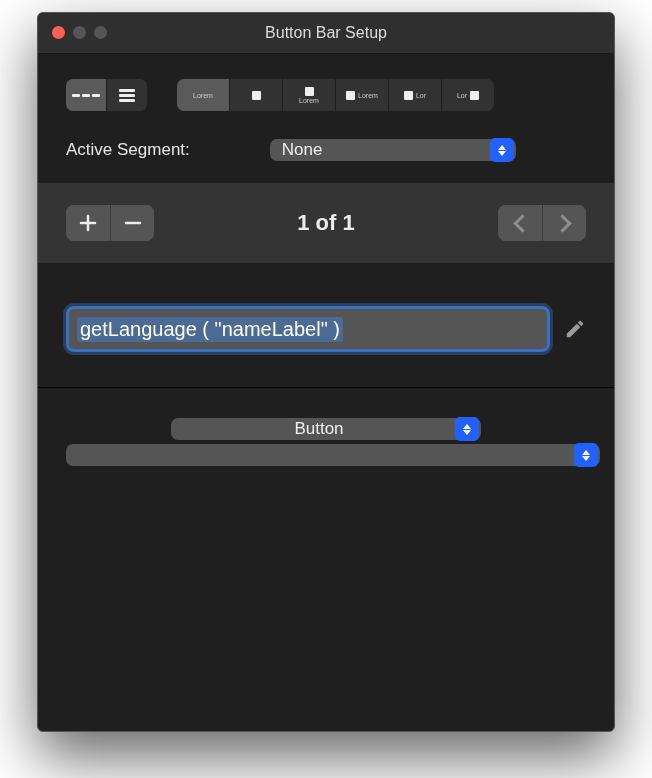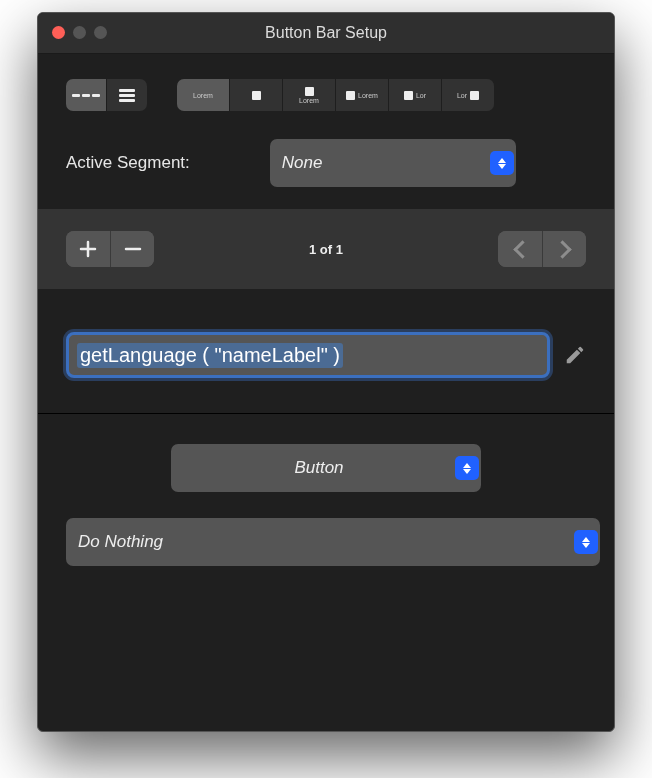--- a/index.html
+++ b/index.html
@@ -77,28 +77,27 @@
   .chip{width:9px;height:9px;background:#eee;border-radius:1px;flex-shrink:0;}
   .lbl-under{flex-direction:column;gap:1px;}
   
   
   .row{display:flex;align-items:center;gap:40px;}
   .label{font-size:17px;color:#e6e6e6;}
   
   .select{
     flex:1;
     background:#555;
-    height:48px;
+    height:22px;
     border-radius:7px;
     display:flex;align-items:center;
     padding:0 2px 0 12px;
     font-size:17px;color:#eee;
     position:relative;
     min-width:0;
-    font-style:italic;
   }
   .select .sval{flex:1;text-align:left;white-space:nowrap;overflow:hidden;}
   .select.fixed{flex:none;width:232px;margin-left:40px;}
   .stepper{
     width:24px;height:24px;border-radius:5px;
     background:#2061ff;
     display:flex;flex-direction:column;align-items:center;justify-content:center;
     margin-left:auto;
     gap:1px;
   }
@@ -111,21 +110,21 @@
   
   
   .pmgroup{
     display:inline-flex;background:#555;border-radius:8px;overflow:hidden;
   }
   .pmgroup button{
     width:44px;height:36px;background:#555;border:none;color:#eee;font-size:24px;line-height:1;
     display:flex;align-items:center;justify-content:center;
   }
   .pmgroup button+button{border-left:1px solid #3a3a3a;}
-  .counter{font-size:13px;font-weight:600;color:#eee;}
+  .counter{font-size:22px;font-weight:600;color:#eee;}
   .arrowgroup{
     display:inline-flex;background:#555;border-radius:8px;overflow:hidden;
   }
   .arrowgroup button{
     width:44px;height:36px;background:#555;border:none;
     display:flex;align-items:center;justify-content:center;
   }
   .arrowgroup button+button{border-left:1px solid #3a3a3a;}
   .chev{width:10px;height:10px;border:solid #8d8d8d;border-width:0 3px 3px 0;display:inline-block;}
   .chev.left{transform:rotate(135deg);margin-left:4px;}
@@ -140,21 +139,21 @@
     box-shadow:0 0 0 3px rgba(59,111,191,.4);
     display:flex;align-items:center;padding:0 8px;
   }
   .nameInput span{
     font-size:20px;color:#fff;
     background:#4b6b94;border-radius:3px;padding:1px 3px;
   }
   .pencil{width:22px;height:22px;color:#9a9a9a;}
   
   
-  .typeRow{display:flex;justify-content:center;margin:8px 0 26px;}
+  .typeRow{display:flex;justify-content:center;margin:8px 0 4px;}
   .select.type{width:296px;flex:none;}
   .select.type .sval{text-align:center;}
   
   .actionlbl{font-size:17px;margin-bottom:12px;}
   .select.full{width:100%;}
 </style>
 </head>
 <body>
 
 <div class="window">
@@ -263,19 +262,18 @@
     <div class="divider"></div>
 
     <div class="section" style="padding-top:22px;">
       <div class="typeRow">
         <div class="select type">
           <span class="sval">Button</span>
           <span class="stepper"></span>
         </div>
       </div>
       <div class="select full">
-        <span class="sval">Do Nothing</span>
         <span class="stepper"></span>
       </div>
     </div>
 
   </div>
 </div>
 
 </body></html>

